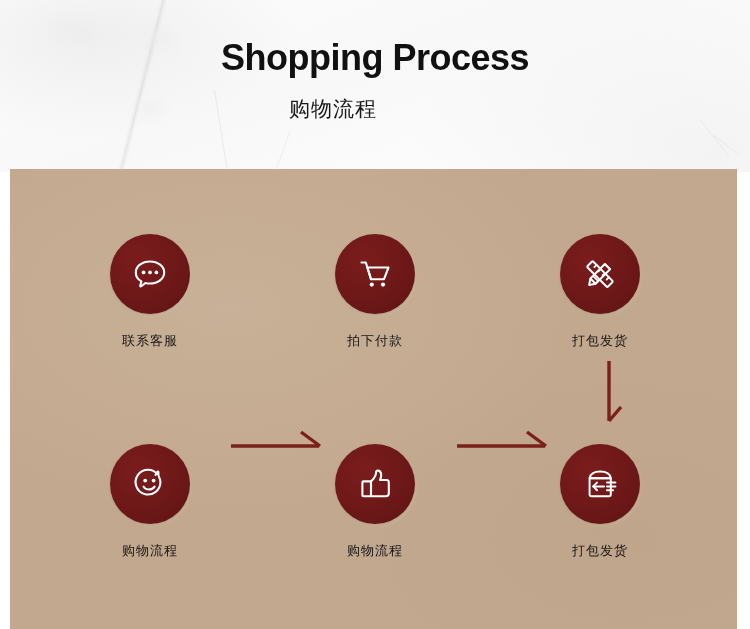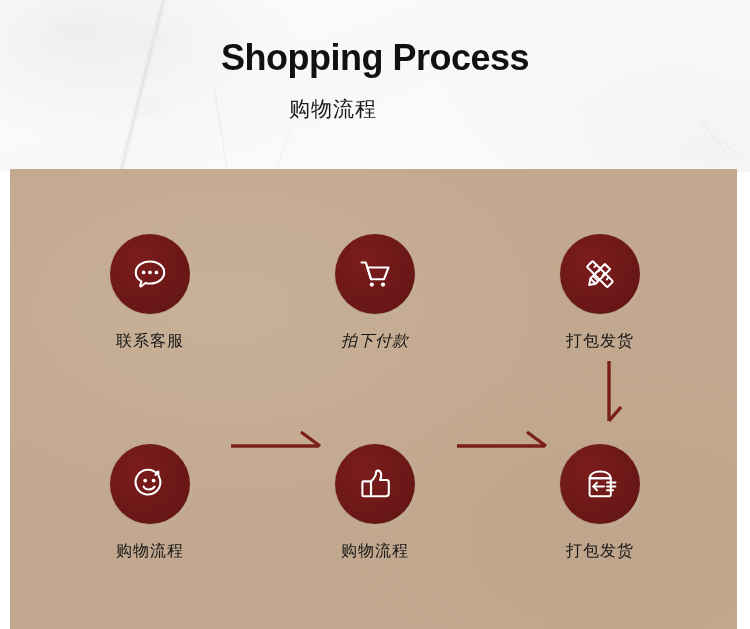--- a/index.html
+++ b/index.html
@@ -133,21 +133,21 @@
     box-shadow:
       0 1px 2px rgba(90,60,40,0.25),
       1px 2px 3px rgba(214,198,176,0.55);
     display: flex;
     align-items: center;
     justify-content: center;
   }
   .circle svg { display: block; }
   .step-label {
     margin-top: 15px;
-    font-size: 16px;
+    font-size: 13px;
     letter-spacing: 1px;
     color: #161616;
     line-height: 24px;
     white-space: nowrap;
   }
 
   
   .arrow {
     position: absolute;
   }
@@ -191,21 +191,21 @@
       <div class="step-label">联系客服</div>
     </div>
 
     <div class="arrow" style="left:217px; top:258px;">
       <svg width="100" height="32" viewBox="0 0 100 32">
         <path d="M4 19 H92" fill="none" stroke="#7a1f1a" stroke-width="3.4" stroke-linecap="butt"></path>
         <path d="M74 5 L93 19" fill="none" stroke="#7a1f1a" stroke-width="3.4" stroke-linecap="butt"></path>
       </svg>
     </div>
 
-    <div class="step" style="left:290px; top:65px;font-style:italic;">
+    <div class="step" style="left:290px; top:65px;">
       <div class="circle">
         <span>
           <svg width="46" height="46" viewBox="0 0 46 46">
             <path d="M9.5 11.5 h4.3 l1.6 5.0" fill="none" stroke="#ffffff" stroke-width="2.1" stroke-linecap="round" stroke-linejoin="round"></path>
             <path d="M15.4 16.5 H36.5 L32.0 28.2 H19.0 Z" fill="none" stroke="#ffffff" stroke-width="2.1" stroke-linejoin="round"></path>
             <path d="M15.4 16.5 L19.0 28.2" fill="none" stroke="#ffffff" stroke-width="2.1" stroke-linecap="round"></path>
             <circle cx="19.8" cy="33.6" r="2.1" fill="#ffffff"></circle>
             <circle cx="31.0" cy="33.6" r="2.1" fill="#ffffff"></circle>
           </svg>
         </span>

